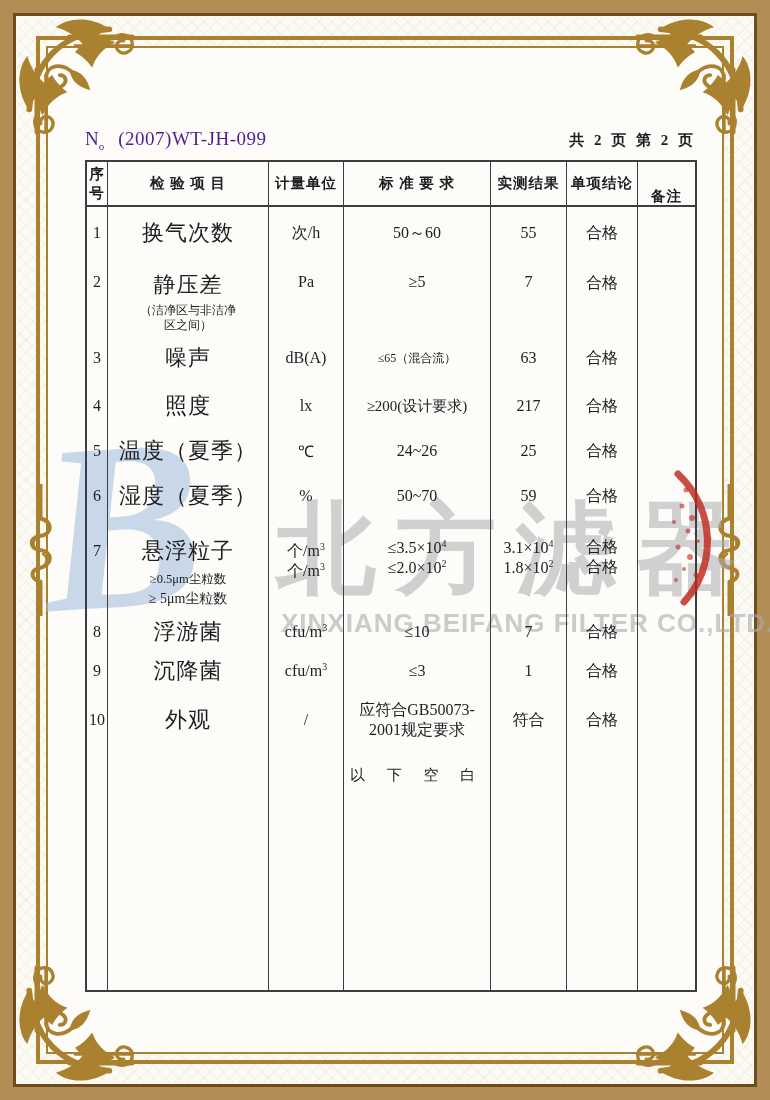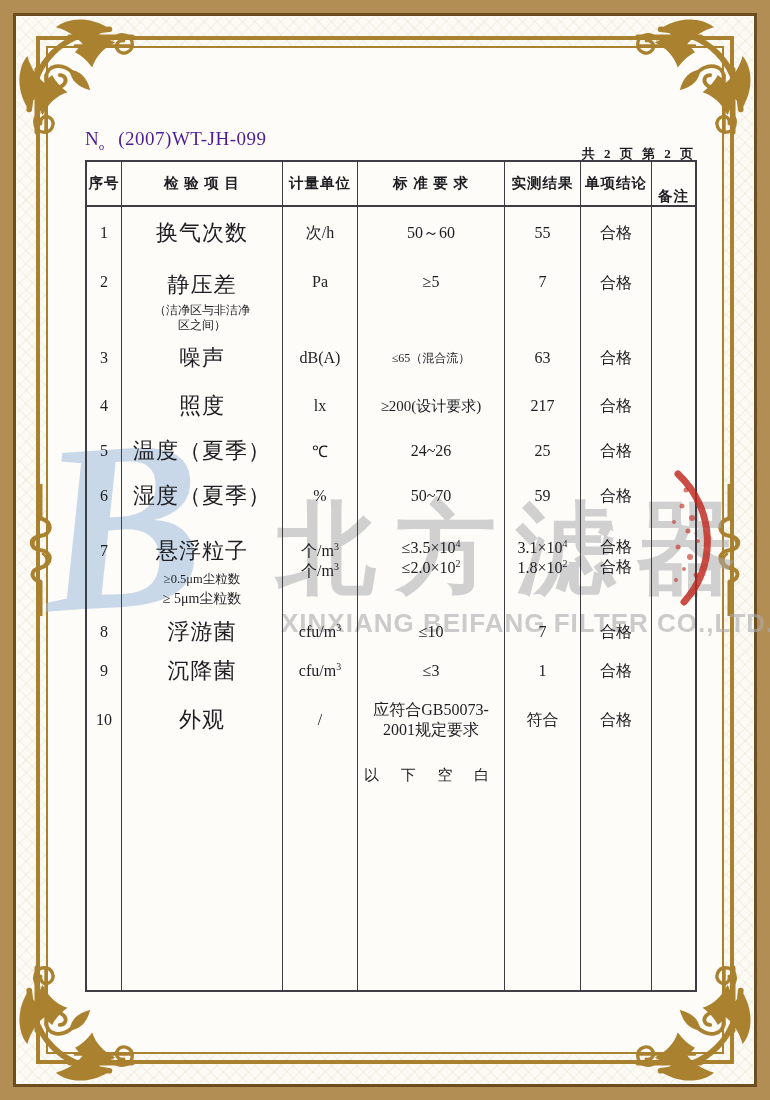--- a/index.html
+++ b/index.html
@@ -30,32 +30,32 @@
          font-weight:bold;font-family:"Liberation Sans",sans-serif;letter-spacing:20px;
          color:rgba(172,172,175,.55);white-space:nowrap;z-index:0;}
   .wm-en{position:absolute;left:281px;top:608px;font-size:26px;letter-spacing:1px;
          font-weight:600;font-family:"Liberation Sans",sans-serif;
          color:rgba(170,170,173,.60);white-space:nowrap;z-index:0;}
   .stamp{position:absolute;left:662px;top:468px;z-index:3;}
   
   .doc-no{position:absolute;left:85px;top:128px;font-size:19px;color:#4c1d95;z-index:2;}
   .doc-no sub{font-size:11px;}
   .doc-no .num{margin-left:14px;letter-spacing:.5px;}
-  .page-info{position:absolute;right:74px;top:145px;font-size:13px;font-weight:bold;
+  .page-info{position:absolute;right:74px;top:131px;font-size:15px;font-weight:bold;
              letter-spacing:3px;color:#1d1d22;z-index:2;}
   
   .tbl{position:absolute;left:85px;top:160px;width:608px;height:828px;
        border:2px solid #3d3d43;z-index:1;display:flex;flex-direction:column;
        color:#1d1d22;}
   .r{display:flex;flex-shrink:0;}
   .cell{box-sizing:border-box;border-right:1px solid #3d3d43;display:flex;
         flex-direction:column;align-items:center;justify-content:center;
         text-align:center;font-size:16px;}
   .cell:last-child{border-right:none;}
-  .c-no{width:35px;}  .c-item{width:161px;}  .c-unit{width:75px;}
+  .c-no{width:21px;}  .c-item{width:161px;}  .c-unit{width:75px;}
   .c-std{width:147px;} .c-res{width:76px;}   .c-con{width:71px;}
   .c-rem{flex:1;margin-top:26px;}
   .hdr{height:43px;border-bottom:2px solid #3d3d43;}
   .hdr .cell{font-size:14.5px;font-weight:bold;letter-spacing:1px;}
   .item-name{font-size:22px;letter-spacing:1px;}
   .subnote{font-size:12px;line-height:15px;margin-top:3px;}
   .top-align{justify-content:flex-start;padding-top:14px;}
   .bot-align{}
   sup{font-size:.62em;line-height:0;}
   .two-line{line-height:20px;}

